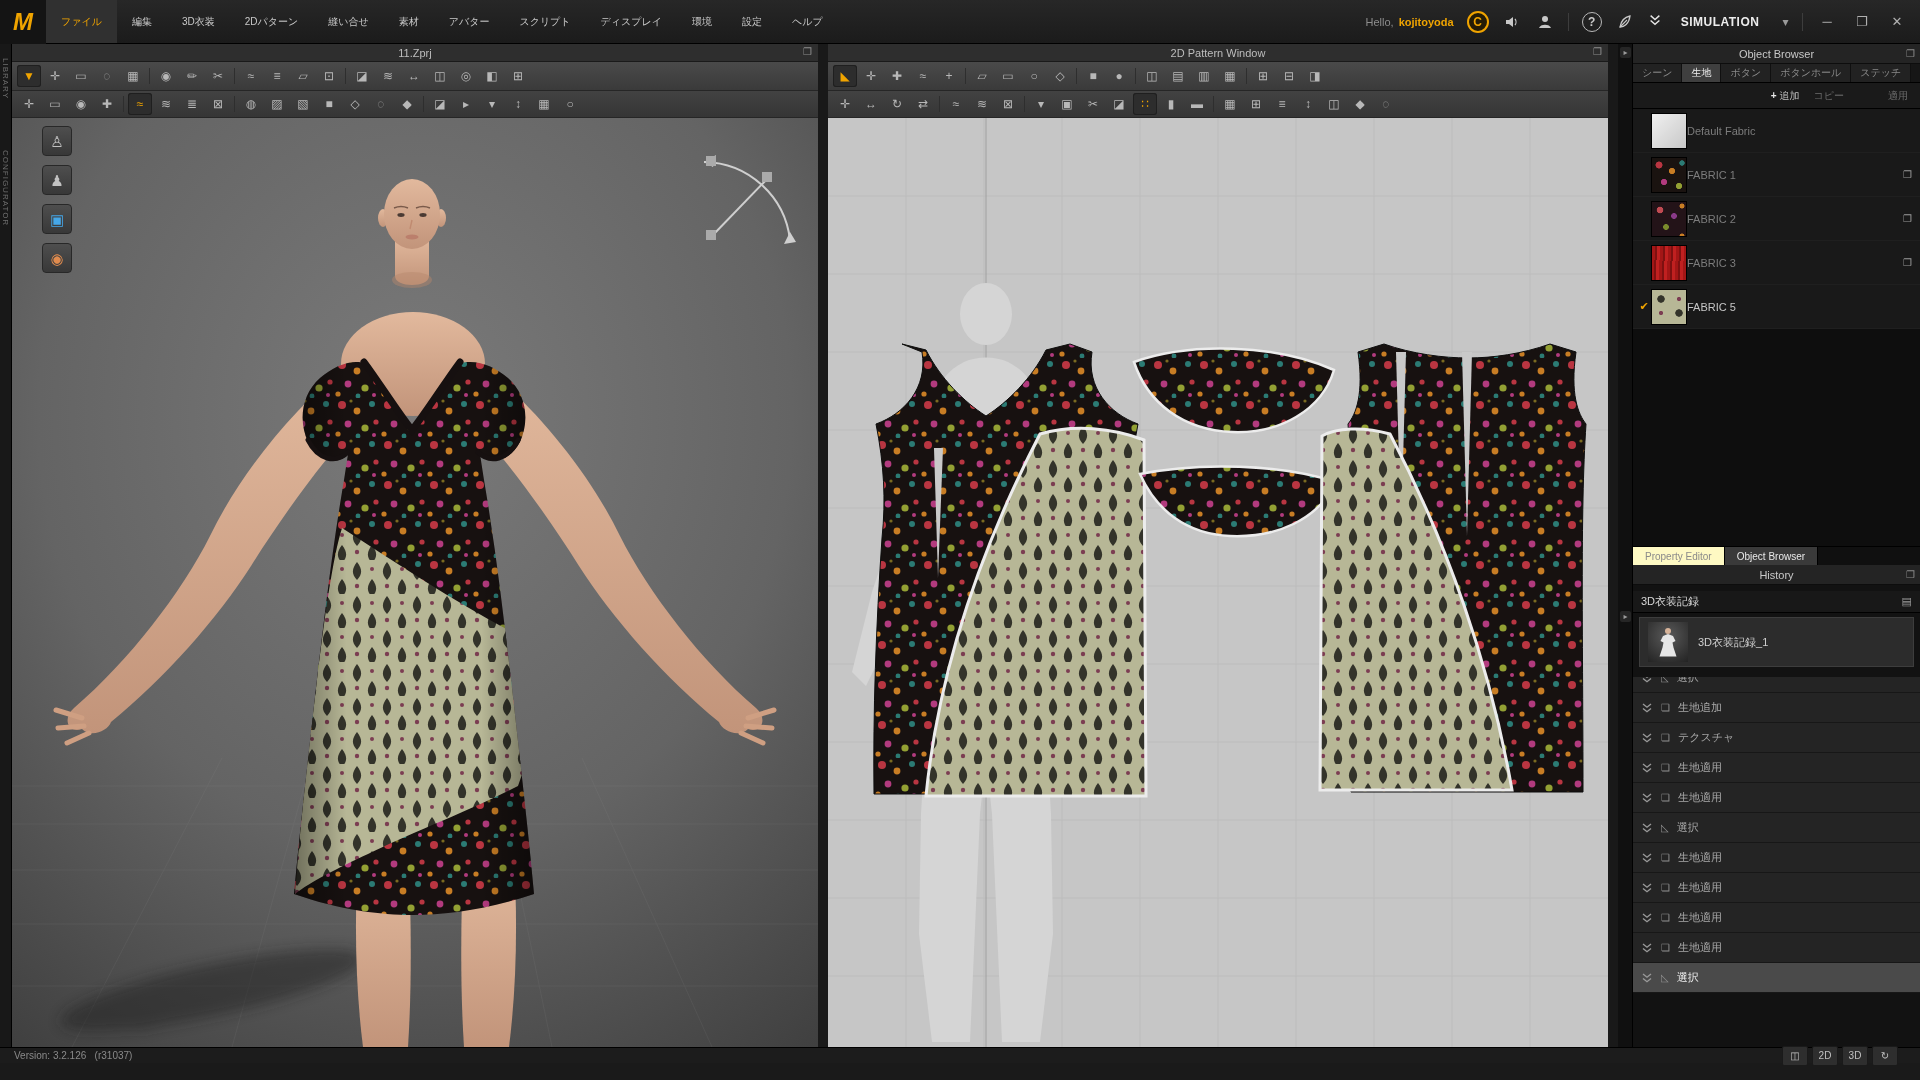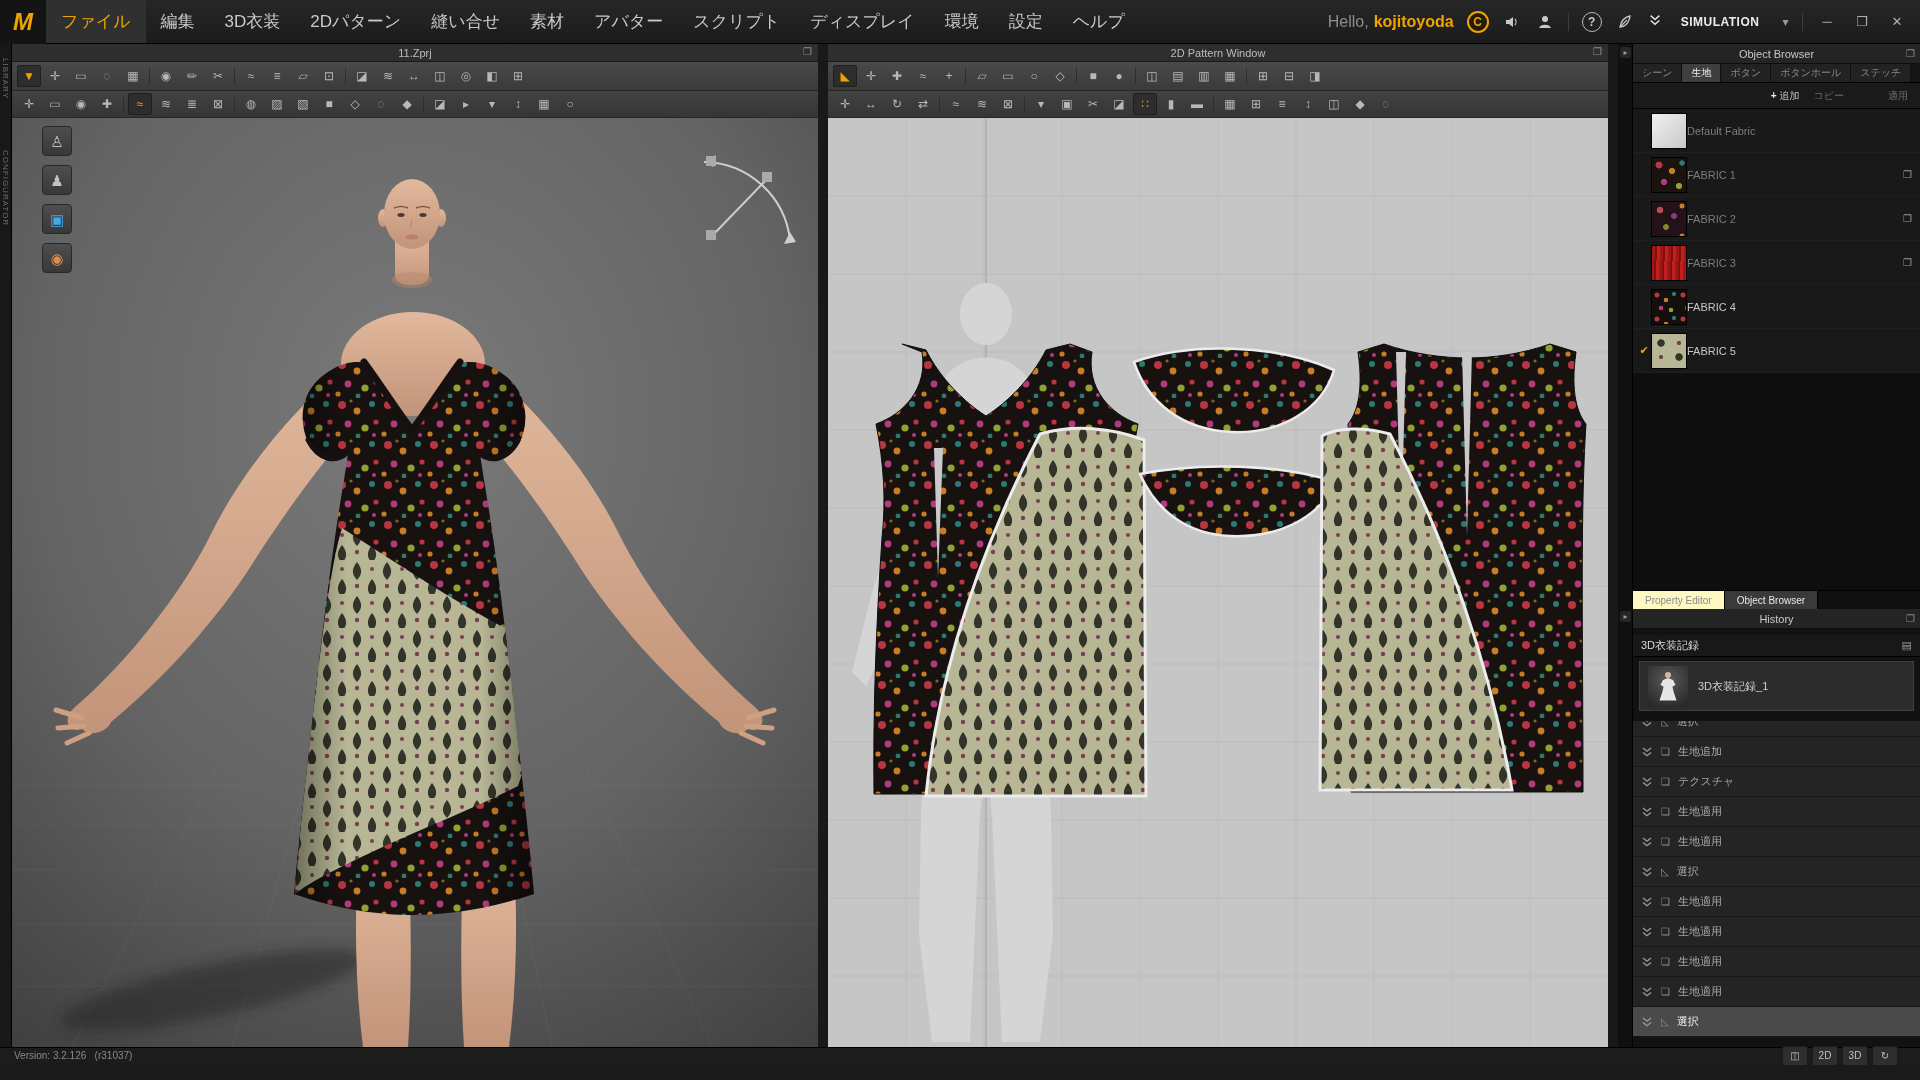--- a/index.html
+++ b/index.html
@@ -7,24 +7,24 @@
     font-family:"Liberation Sans",sans-serif}
   .app{position:relative;width:1920px;height:1080px;background:#1a1a1a}
 
   
   .topbar{position:absolute;left:0;top:0;width:1920px;height:44px;
     background:linear-gradient(#272727,#1b1b1b);border-bottom:1px solid #000;
     display:flex;align-items:center;z-index:9}
   .logo{width:46px;height:44px;background:#141414;color:#f0a400;font-weight:bold;
     font-size:24px;font-style:italic;display:flex;align-items:center;justify-content:center}
   .menus{display:flex;height:100%}
-  .menu-item{padding:0 15px;display:flex;align-items:center;font-size:17px;color:#c9c9c9;cursor:default}
+  .menu-item{padding:0 15px;display:flex;align-items:center;font-size:10px;color:#c9c9c9;cursor:default}
   .menu-item.active{color:#f0a400;background:#303030}
   .top-right{margin-left:auto;display:flex;align-items:center;gap:13px;padding-right:12px}
-  .greet{color:#8d8d8d;font-size:16px;display:flex;gap:5px;align-items:center}
+  .greet{color:#8d8d8d;font-size:11px;display:flex;gap:5px;align-items:center}
   .uname{color:#f0a400;font-weight:bold}
   .coin{width:22px;height:22px;border-radius:50%;border:2px solid #f0a400;color:#f0a400;
     display:flex;align-items:center;justify-content:center;font-weight:bold;font-size:12px;background:#241c06}
   .tico{width:20px;height:20px;display:flex;align-items:center;justify-content:center}
   .help{border:1.5px solid #b9b9b9;border-radius:50%;color:#c9c9c9;font-size:12px;font-weight:bold}
   .sep-v{width:1px;height:18px;background:#3d3d3d}
   .sim{display:flex;align-items:center;gap:19px;color:#ececec;font-weight:bold;font-size:12px;letter-spacing:.5px}
   .sim-dd{color:#9a9a9a;font-weight:normal;margin-left:4px}
   .win-btn{color:#b0b0b0;font-size:13px;width:22px;text-align:center}
 
@@ -753,26 +753,20 @@
             <span class="fname dim">FABRIC 2</span>
             <span class="fcopy on">❐</span>
           </div>
           <div class="fabric-row">
             <span class="fcheck">✔</span>
             <span class="swatch sw-red"></span>
             <span class="fname dim">FABRIC 3</span>
             <span class="fcopy on">❐</span>
           </div>
           <div class="fabric-row">
-            <span class="fcheck">✔</span>
-            <span class="swatch sw-floral3"></span>
-            <span class="fname">FABRIC 4</span>
-            <span class="fcopy">❐</span>
-          </div>
-          <div class="fabric-row">
             <span class="fcheck on">✔</span>
             <span class="swatch sw-damask"></span>
             <span class="fname">FABRIC 5</span>
             <span class="fcopy">❐</span>
           </div>
         </div>
       <div class="ob-filler"></div>
 
       <div class="bottom-tabs">
         <div class="btab">Property Editor</div>

